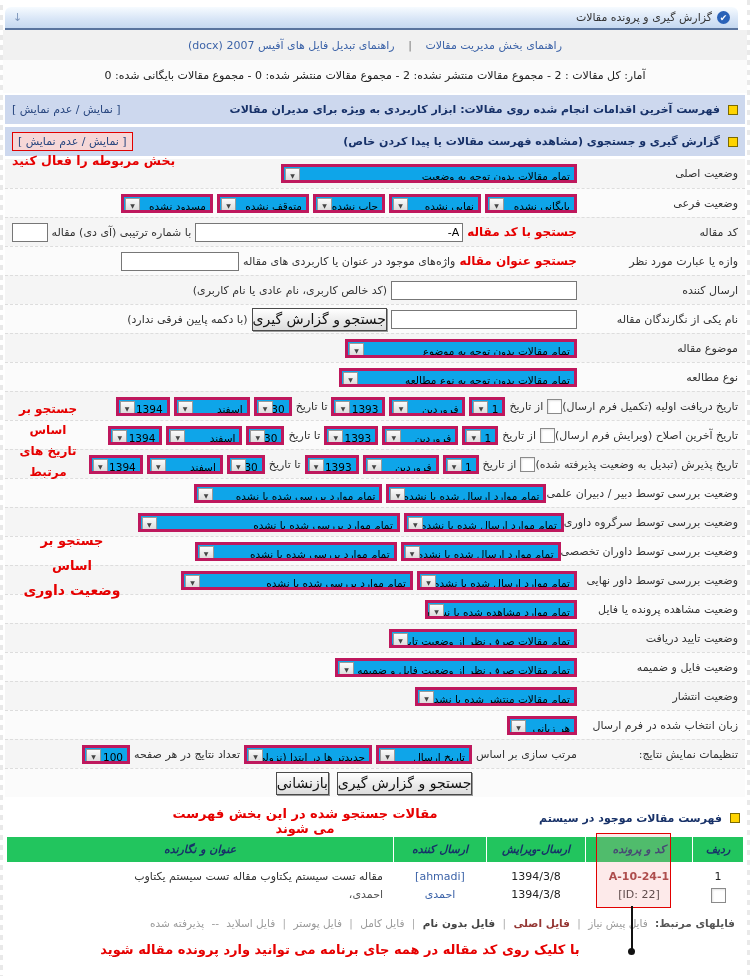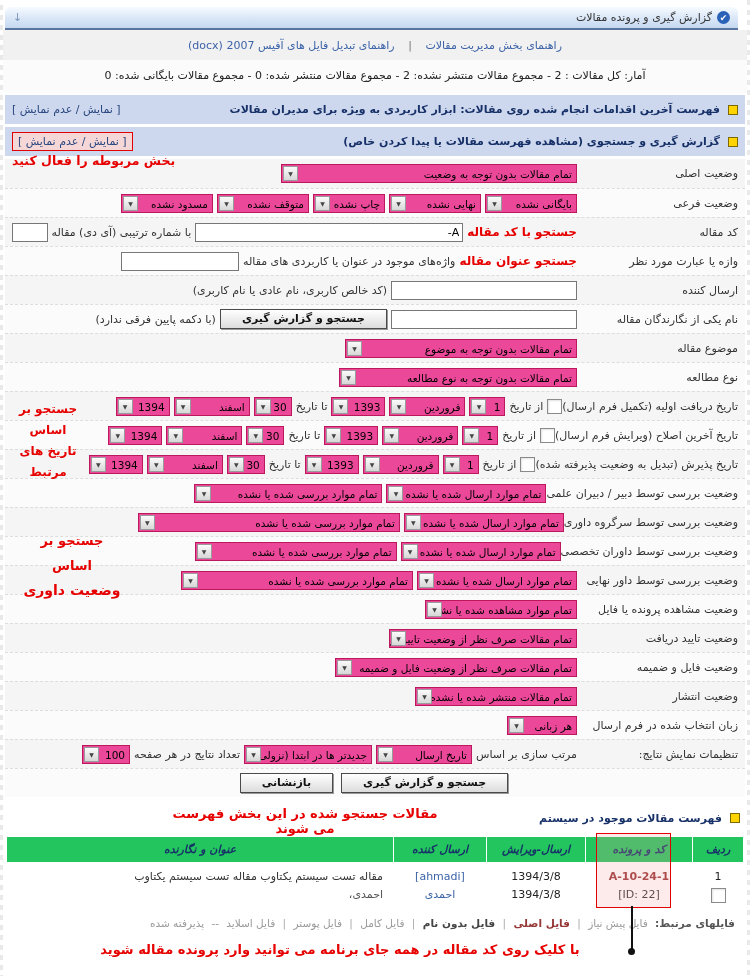--- a/index.html
+++ b/index.html
@@ -34,33 +34,33 @@
   
   .form{margin:0 2px;}
   .frow{display:flex;align-items:center;min-height:29px;border-top:1px dashed #ddd;
     padding:1px 4px 1px 2px;box-sizing:border-box;font-size:11px;color:#333;}
   .frow:nth-child(odd){background:#f5f5f5;}
   .frow:nth-child(even){background:#fbfbfb;}
   .frow:first-child{border-top:none;}
   .flabel{flex:0 0 auto;min-width:164px;white-space:nowrap;padding-right:3px;box-sizing:border-box;}
   .fctrl{flex:1;display:flex;align-items:center;justify-content:flex-start;gap:4px;flex-wrap:nowrap;}
   .fctrl.center{justify-content:center;}
-  .sel{position:relative;height:19px;box-sizing:border-box;border:1px solid #be185d;background:#ec4899;
+  .sel{position:relative;height:19px;box-sizing:border-box;border:3px solid #be185d;background:#0ea5e9;
     padding:2px 4px 0 4px;overflow:hidden;white-space:nowrap;flex:0 0 auto;cursor:pointer;}
   .arr{position:absolute;left:1px;top:1px;width:15px;height:15px;background:linear-gradient(#fbfbfb,#d7d7d7);
     border:1px solid #9a9a9a;box-sizing:border-box;font-size:6px;color:#444;
     display:flex;align-items:center;justify-content:center;}
   .stxt{font-size:10.5px;color:#000;display:block;line-height:14px;}
   .inp{height:19px;border:1px solid #777;box-sizing:border-box;font:11px "DejaVu Sans",sans-serif;
     padding:0 3px;background:#fff;flex:0 0 auto;}
   .cb{width:13px;height:13px;border:1px solid #8a8a8a;background:#fff;box-shadow:inset 1px 1px 2px #e2e2e2;
     flex:0 0 auto;cursor:pointer;}
   .btn{border:1px solid #4a4a4a;background:linear-gradient(#ffffff,#dcdcdc);box-shadow:1px 1px 0 #9a9a9a;
-    font-family:"DejaVu Sans",sans-serif;font-weight:bold;font-size:11px;color:#111;
-    padding:2px 21px 3px;cursor:pointer;white-space:nowrap;}
+    font-family:"DejaVu Sans",sans-serif;font-weight:normal;font-size:14px;color:#111;
+    padding:2px 0 3px;cursor:pointer;white-space:nowrap;}
   .helper{color:#333;white-space:nowrap;}
   .ann{color:#e60000;font-weight:bold;font-size:12px;white-space:nowrap;}
   .abs{position:absolute;z-index:6;color:#e60000;font-weight:bold;}
   
   .results-head{display:flex;align-items:center;height:24px;margin-top:9px;padding:0 7px;
     font-size:11px;font-weight:bold;color:#173168;}
   .atable{width:738px;margin:6px 3px 0 6px;border-collapse:separate;border-spacing:1px;font-size:11px;}
   .atable th{background:#22c55e;color:#173168;font-weight:bold;padding:6px 2px;text-align:center;font-style:italic;}
   .atable td{background:#fff;text-align:center;padding:7px 2px 4px;vertical-align:top;color:#222;}
   .atable td.ttl{text-align:right;padding-right:10px;color:#333;}

